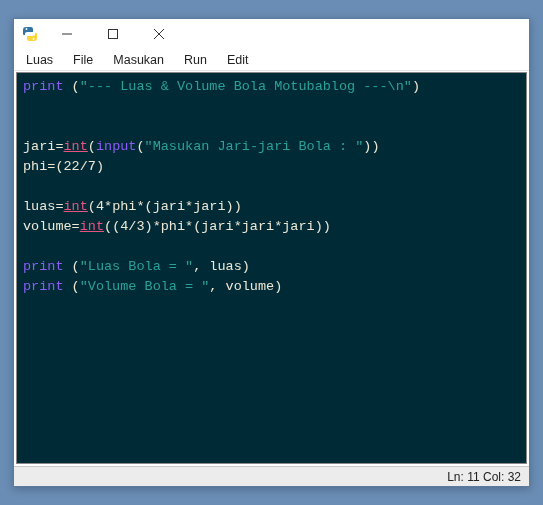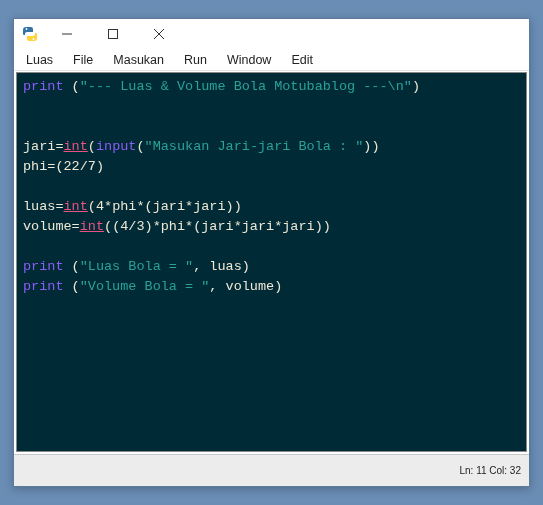--- a/index.html
+++ b/index.html
@@ -75,28 +75,28 @@
     overflow: hidden;
     white-space: pre;
     border: 1px solid #888;
     margin: 1px 2px 2px 2px;
   }
   .kw-builtin { color: #8b5cf6; font-weight: normal; }
   .kw-type    { color: #e75480; text-decoration: underline; }
   .string     { color: #2aa198; }
   .ident      { color: #eee8d5; }
   .statusbar {
-    height: 32px;
+    height: 20px;
     background: #ececec;
     border-top: 1px solid #c8c8c8;
     display: flex;
     justify-content: flex-end;
     align-items: center;
     padding: 0 8px;
-    font-size: 10px;
+    font-size: 12px;
     color: #222;
   }
 </style>
 </head>
 <body>
 
 <div class="window">
 
   <div class="titlebar">
     <span class="app-icon">
@@ -125,21 +125,20 @@
           </svg>
       </div>
     </div>
   </div>
 
   <div class="menubar">
       <span class="menu-item">Luas</span>
       <span class="menu-item">File</span>
       <span class="menu-item">Masukan</span>
       <span class="menu-item">Run</span>
-      <span class="menu-item">Window</span>
       <span class="menu-item">Edit</span>
     </div>
 
   <div class="editor"><div><span class="kw-builtin">print</span><span class="ident"> (</span><span class="string">"--- Luas &amp; Volume Bola Motubablog ---\n"</span><span class="ident">)</span></div><div>&nbsp;</div><div>&nbsp;</div><div><span class="ident">jari=</span><span class="kw-type">int</span><span class="ident">(</span><span class="kw-builtin">input</span><span class="ident">(</span><span class="string">"Masukan Jari-jari Bola : "</span><span class="ident">))</span></div><div><span class="ident">phi=(22/7)</span></div><div>&nbsp;</div><div><span class="ident">luas=</span><span class="kw-type">int</span><span class="ident">(4*phi*(jari*jari))</span></div><div><span class="ident">volume=</span><span class="kw-type">int</span><span class="ident">((4/3)*phi*(jari*jari*jari))</span></div><div>&nbsp;</div><div><span class="kw-builtin">print</span><span class="ident"> (</span><span class="string">"Luas Bola = "</span><span class="ident">, luas)</span></div><div><span class="kw-builtin">print</span><span class="ident"> (</span><span class="string">"Volume Bola = "</span><span class="ident">, volume)</span></div></div>
 
   <div class="statusbar">
     <span>Ln: 11  Col: 32</span>
   </div>
 
 </div>

